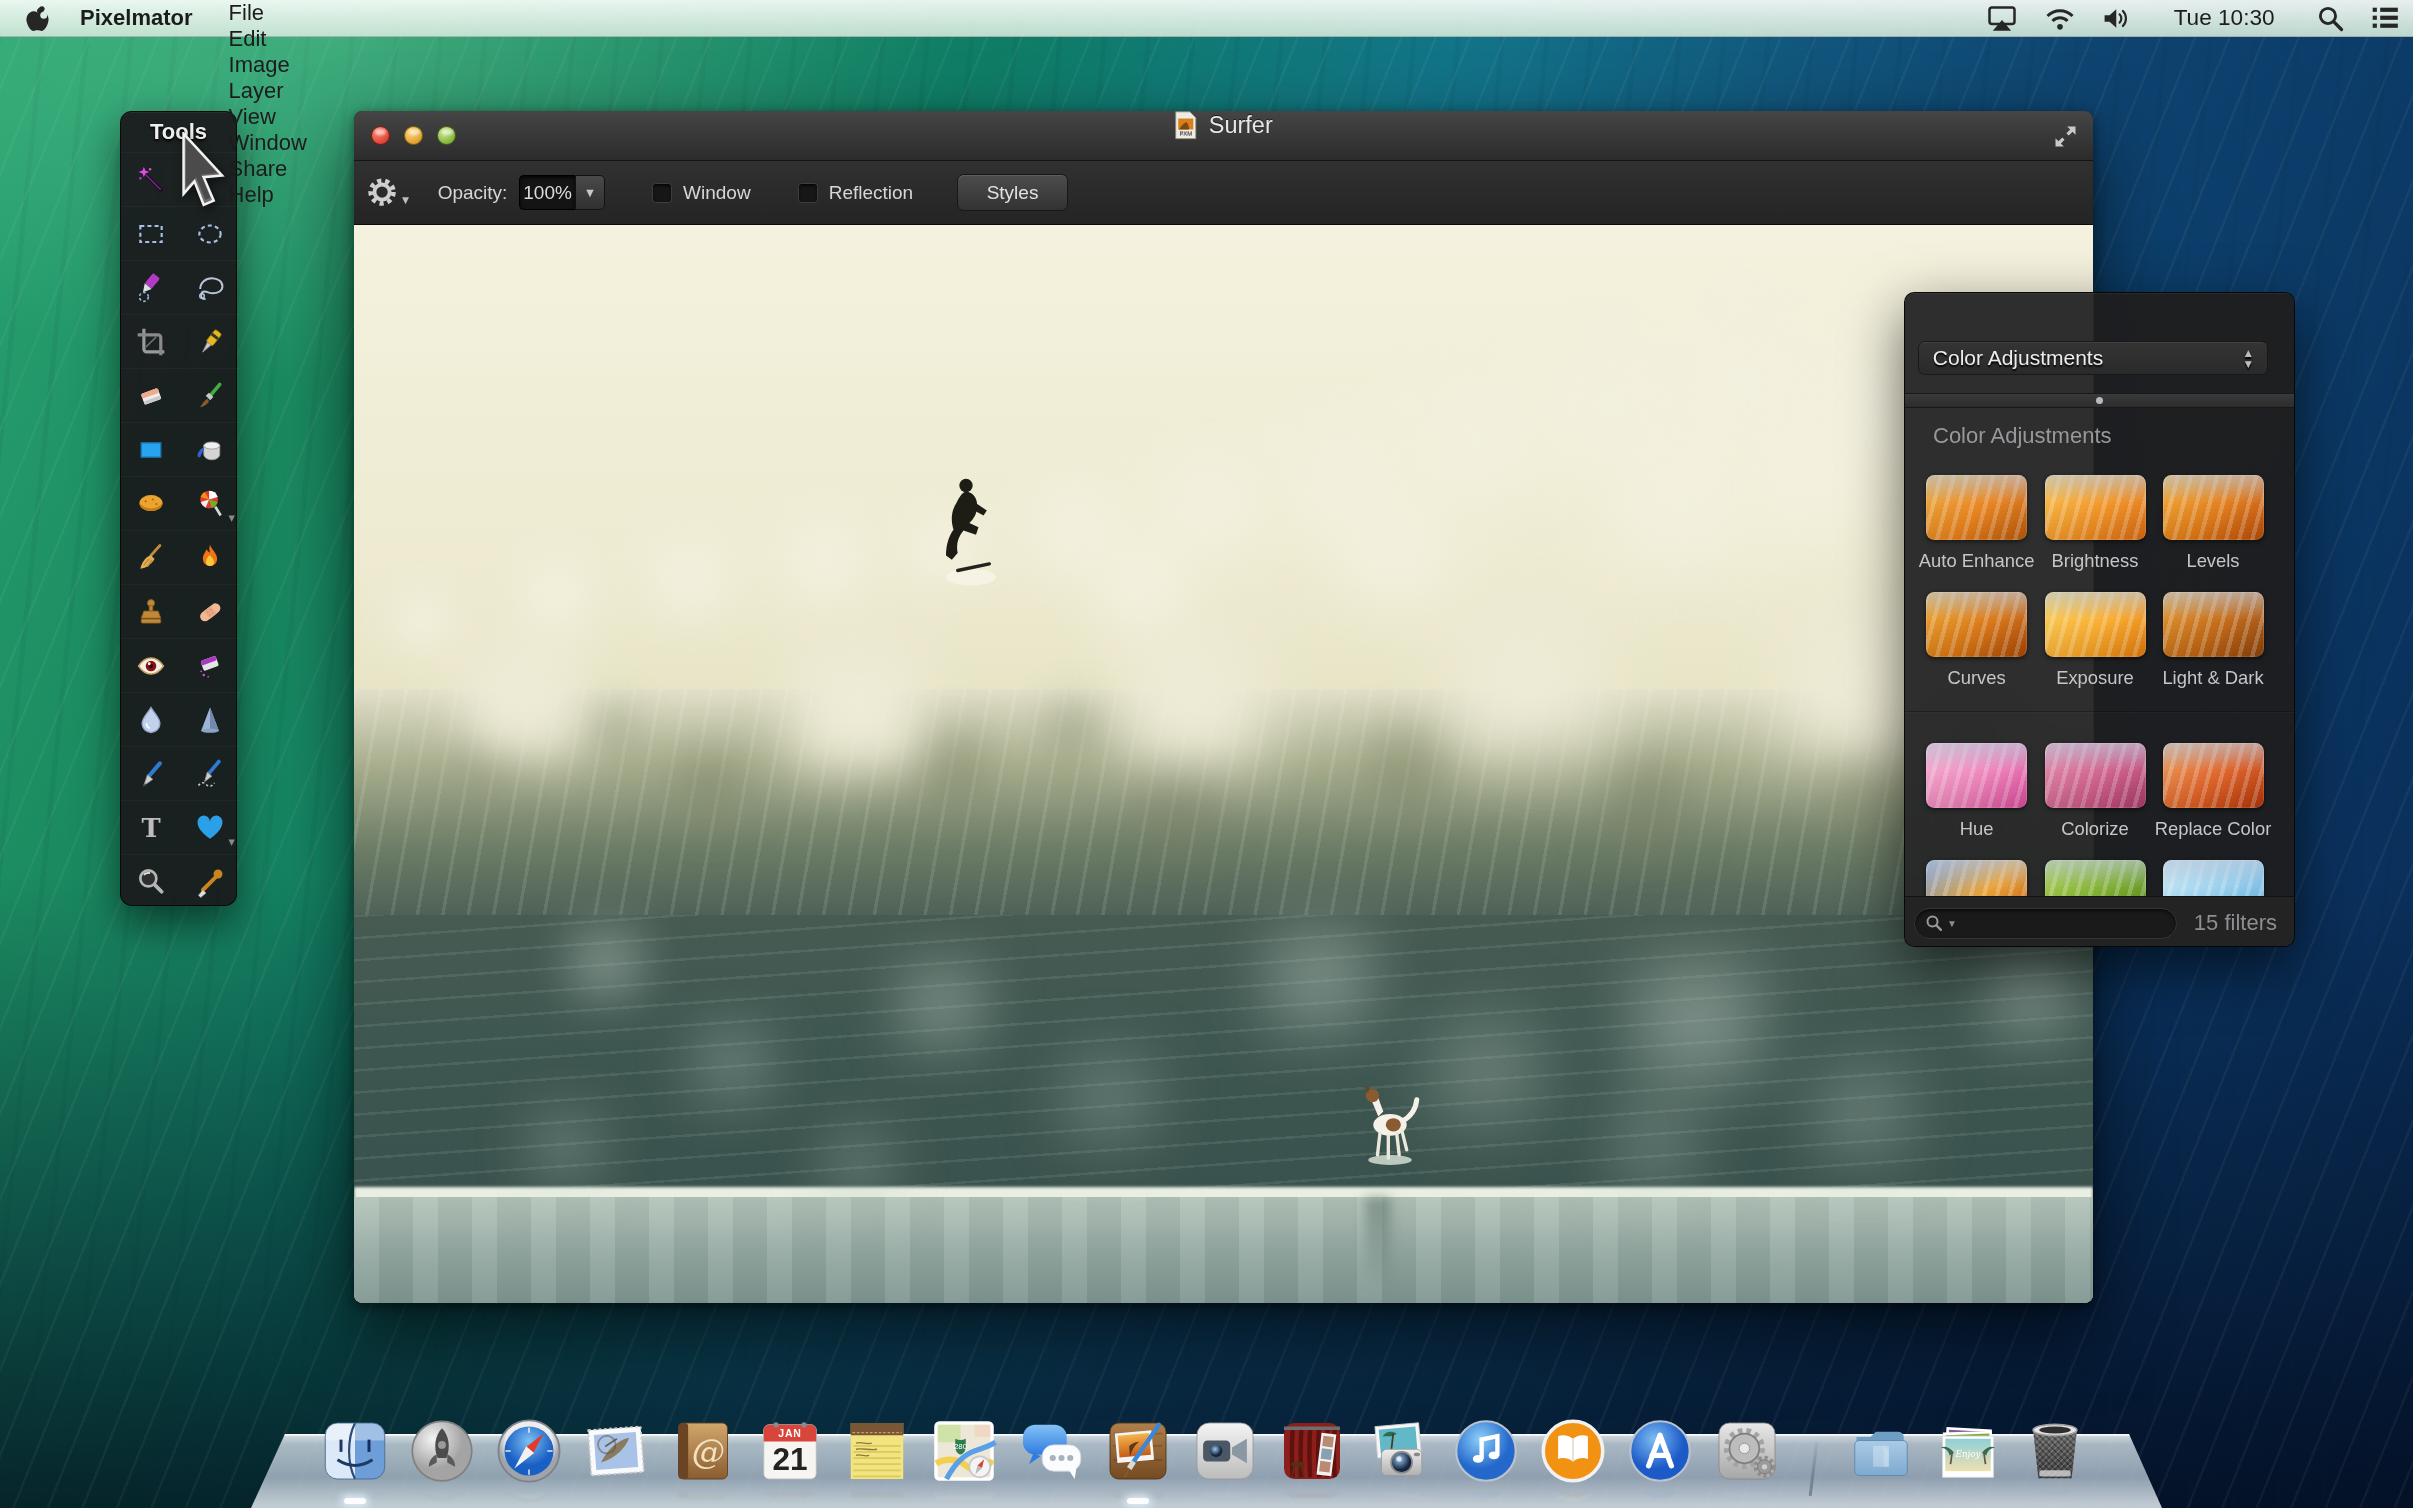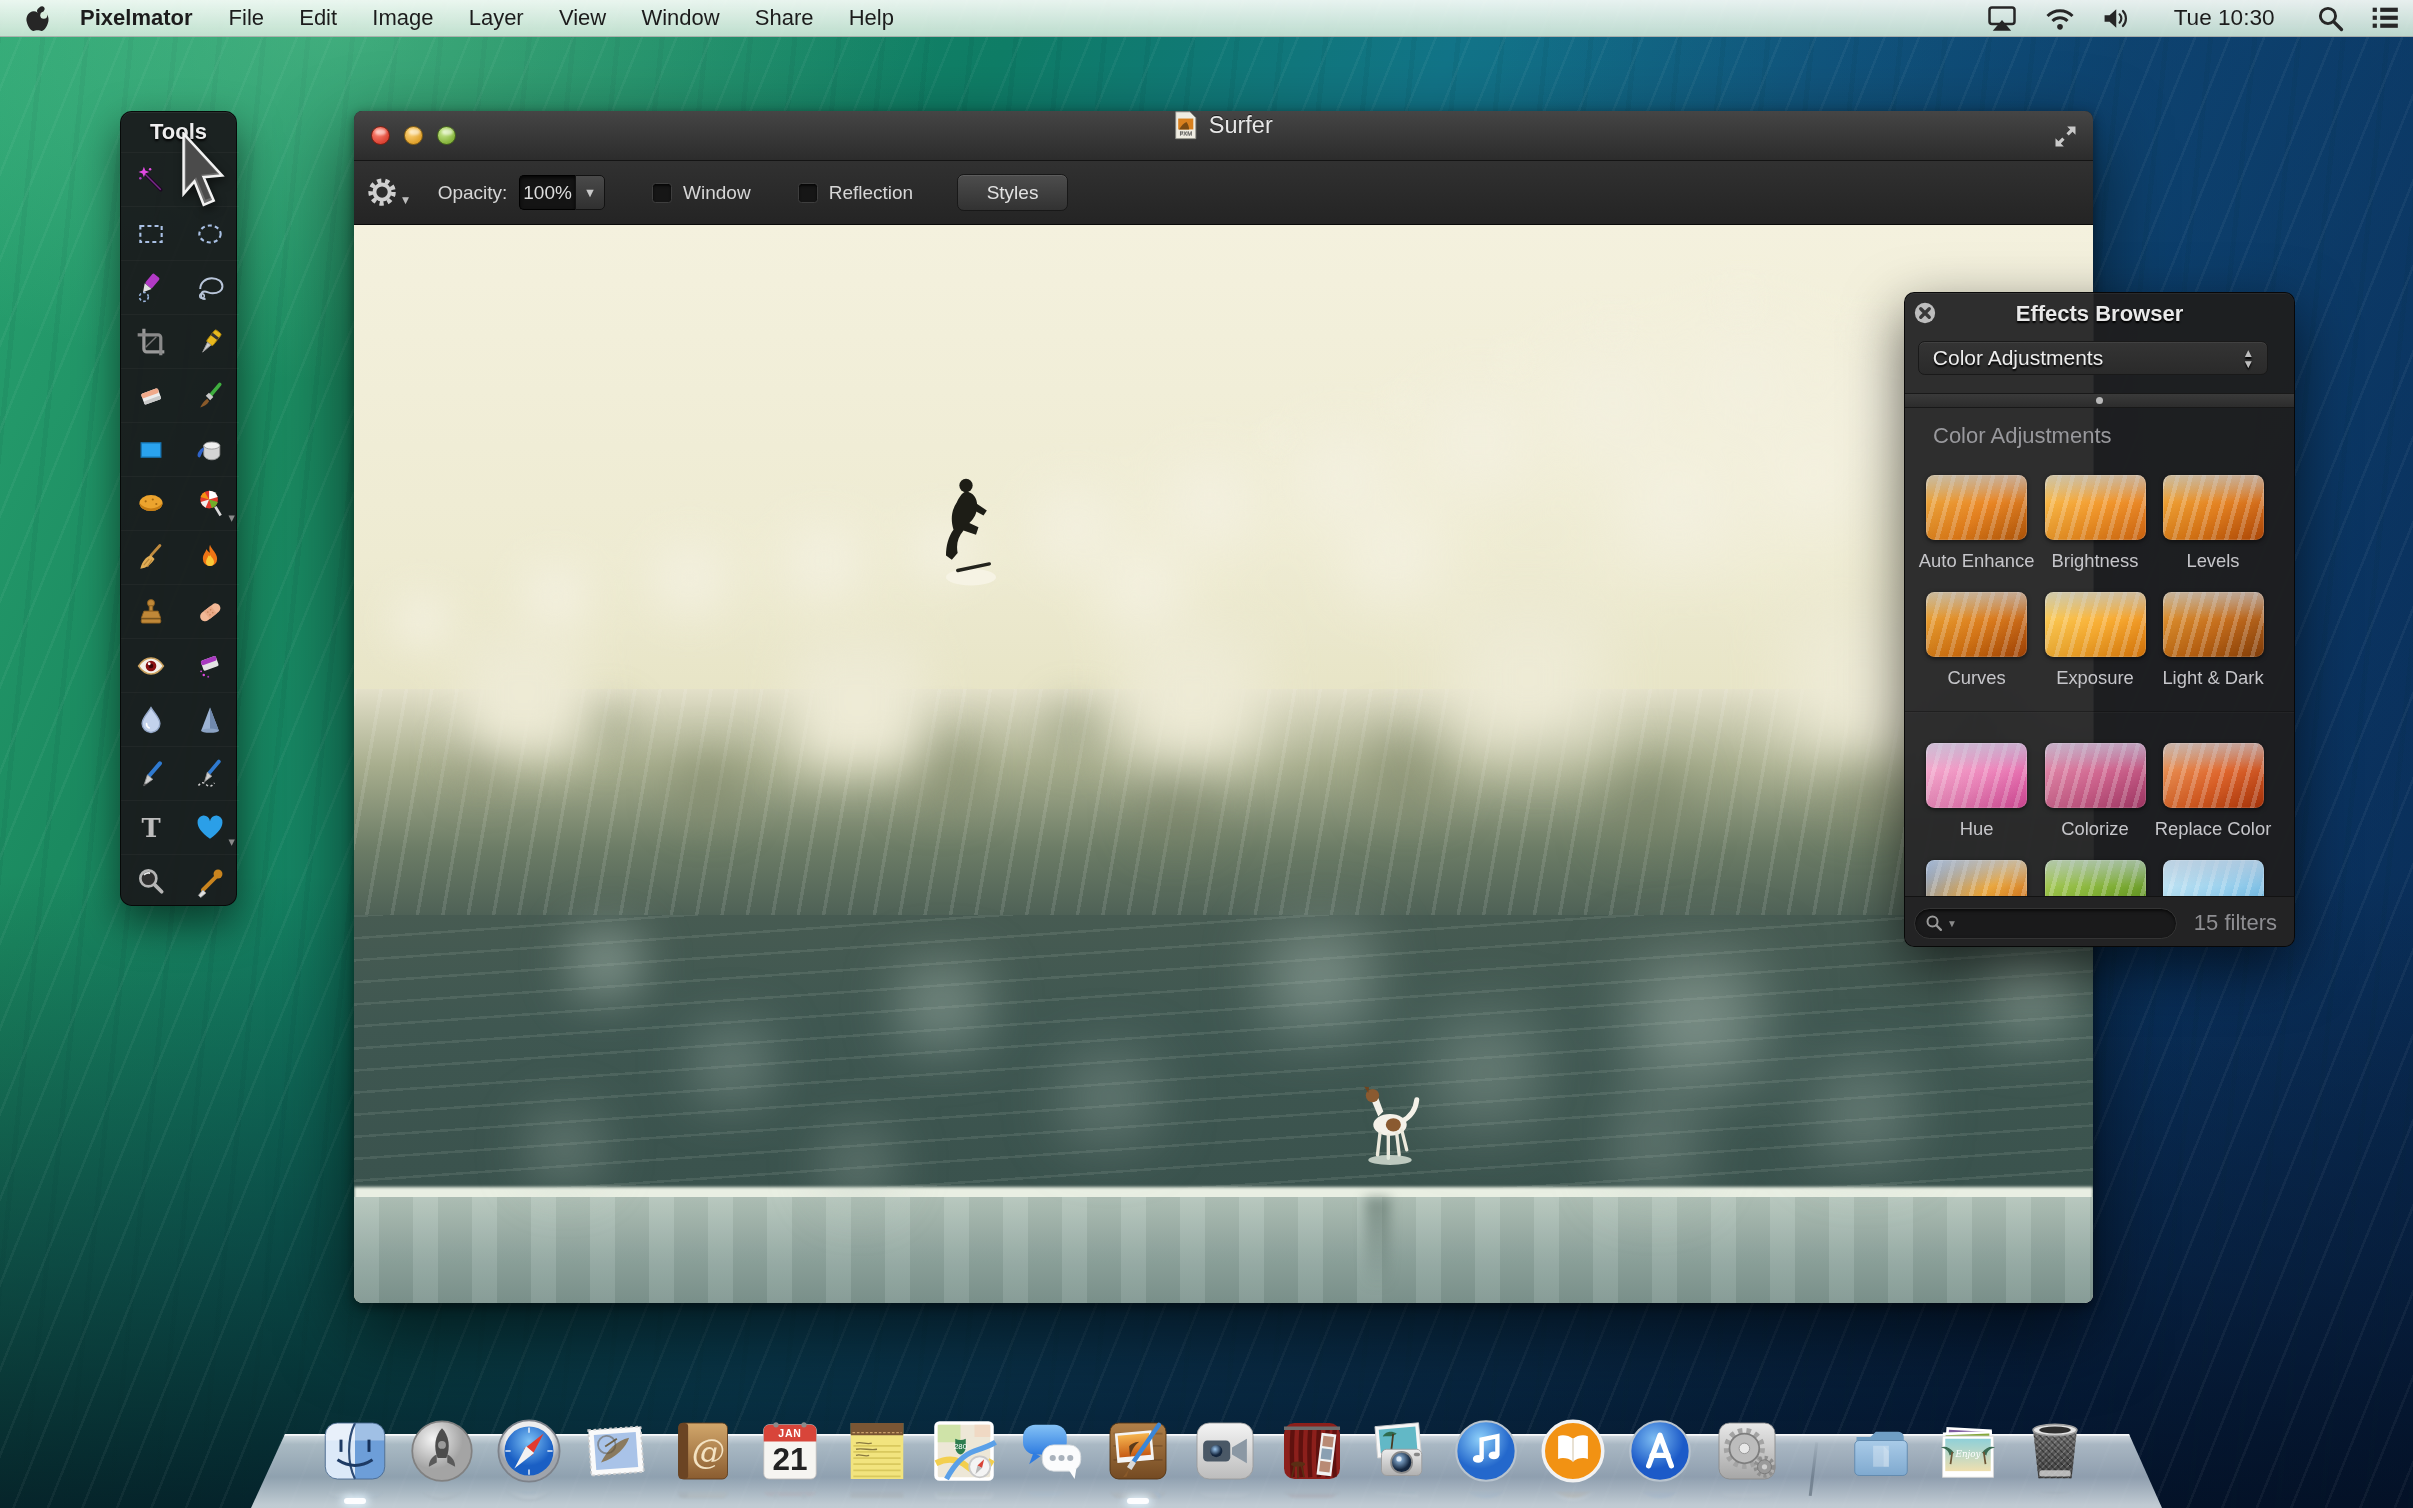--- a/index.html
+++ b/index.html
@@ -475,29 +475,20 @@
         </div>
       </div>
   </div>
   <svg class="cursor-arrow" width="49" height="77" viewBox="0 0 58 92">
     <path d="M4 2 L50 52 L28 54 L40 82 L28 87 L17 59 L4 74 Z" fill="#6e6e6e" stroke="#f2f2f2" stroke-width="3"></path>
     <path d="M7 8 L44 49 L25 51 L36 79 L30 81 L19 54 L7 66 Z" fill="#4b4b4b"></path>
   </svg>
 
   <div class="effects">
     <div class="fx-lighten"></div>
-    <div class="fx-head">
-      <div class="fx-close">
-        <svg width="22" height="22" viewBox="0 0 26 26">
-          <circle cx="13" cy="13" r="12" fill="#bdbdbd"></circle>
-          <path d="M8 8 L18 18 M18 8 L8 18" stroke="#3a3a3a" stroke-width="4" stroke-linecap="round"></path>
-        </svg>
-      </div>
-      <span>Effects Browser</span>
-    </div>
     <div class="fx-select">
       <span>Color Adjustments</span>
       <span class="steppers">▲<br>▼</span>
     </div>
     <div class="fx-grip">
         <i></i>
       </div>
     <div class="fx-section">Color Adjustments</div>
     <div class="fx-grid">
         <div class="fx-cell" style="left: 12.6px; top: 182px;">
@@ -562,21 +553,21 @@
   <div class="menubar">
     <div class="mb-left">
       <span class="apple">
         <svg width="25" height="28.5" viewBox="0 0 30 34">
           <ellipse cx="19" cy="7" rx="5" ry="3.4" fill="#262626" transform="rotate(-40 19 7)"></ellipse>
           <path d="M15 10c3-2 6-2 9 0 3 2 5 6 4 11s-4 10-7 11c-2 .8-3-.6-6-.6s-4 1.4-6 .6c-3-1-6-6-7-11S3 12 6 10c3-2 6-2 9 0z" fill="#262626"></path>
           <circle cx="22.5" cy="13.5" r="4.2" fill="#d6ecdc"></circle>
         </svg>
       </span>
       <span class="mb-appname">Pixelmator</span>
-      <div style="display:flex;height:100%;">
+      <div style="display:flex;height:100%;flex-direction:column;">
           <div class="mitem">File</div>
           <div class="mitem">Edit</div>
           <div class="mitem">Image</div>
           <div class="mitem">Layer</div>
           <div class="mitem">View</div>
           <div class="mitem">Window</div>
           <div class="mitem">Share</div>
           <div class="mitem">Help</div>
         </div>
     </div>

